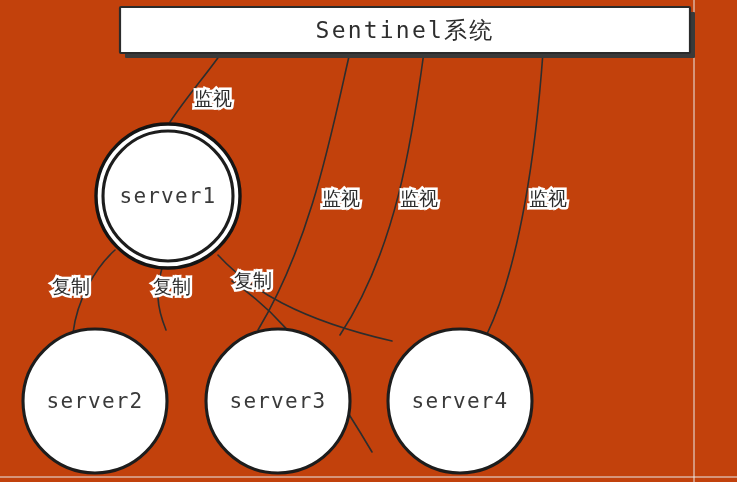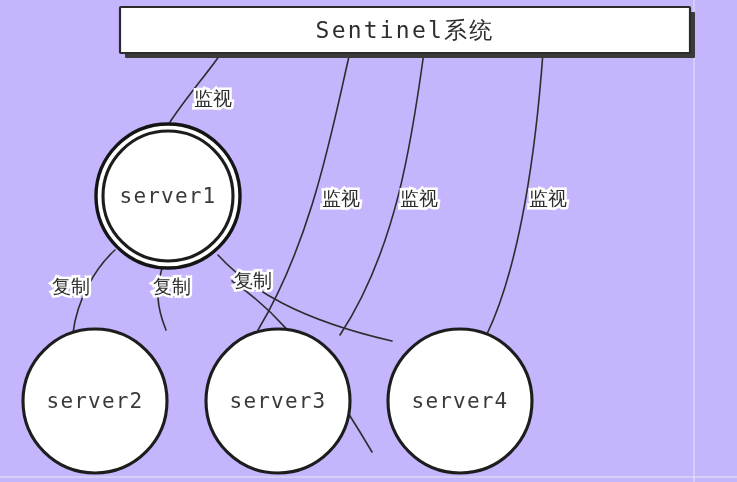--- a/index.html
+++ b/index.html
@@ -8,21 +8,21 @@
     padding: 0;
     background: #ffffff;
   }
   body {
     font-family: "DejaVu Sans Mono", "Liberation Mono", monospace;
   }
   #canvas {
     position: relative;
     width: 737px;
     height: 482px;
-    background: #c4b5fd;
+    background: #c2410c;
     overflow: hidden;
   }
   #diagram {
     position: absolute;
     left: 0;
     top: 0;
     width: 737px;
     height: 482px;
   }
   .node-label {

